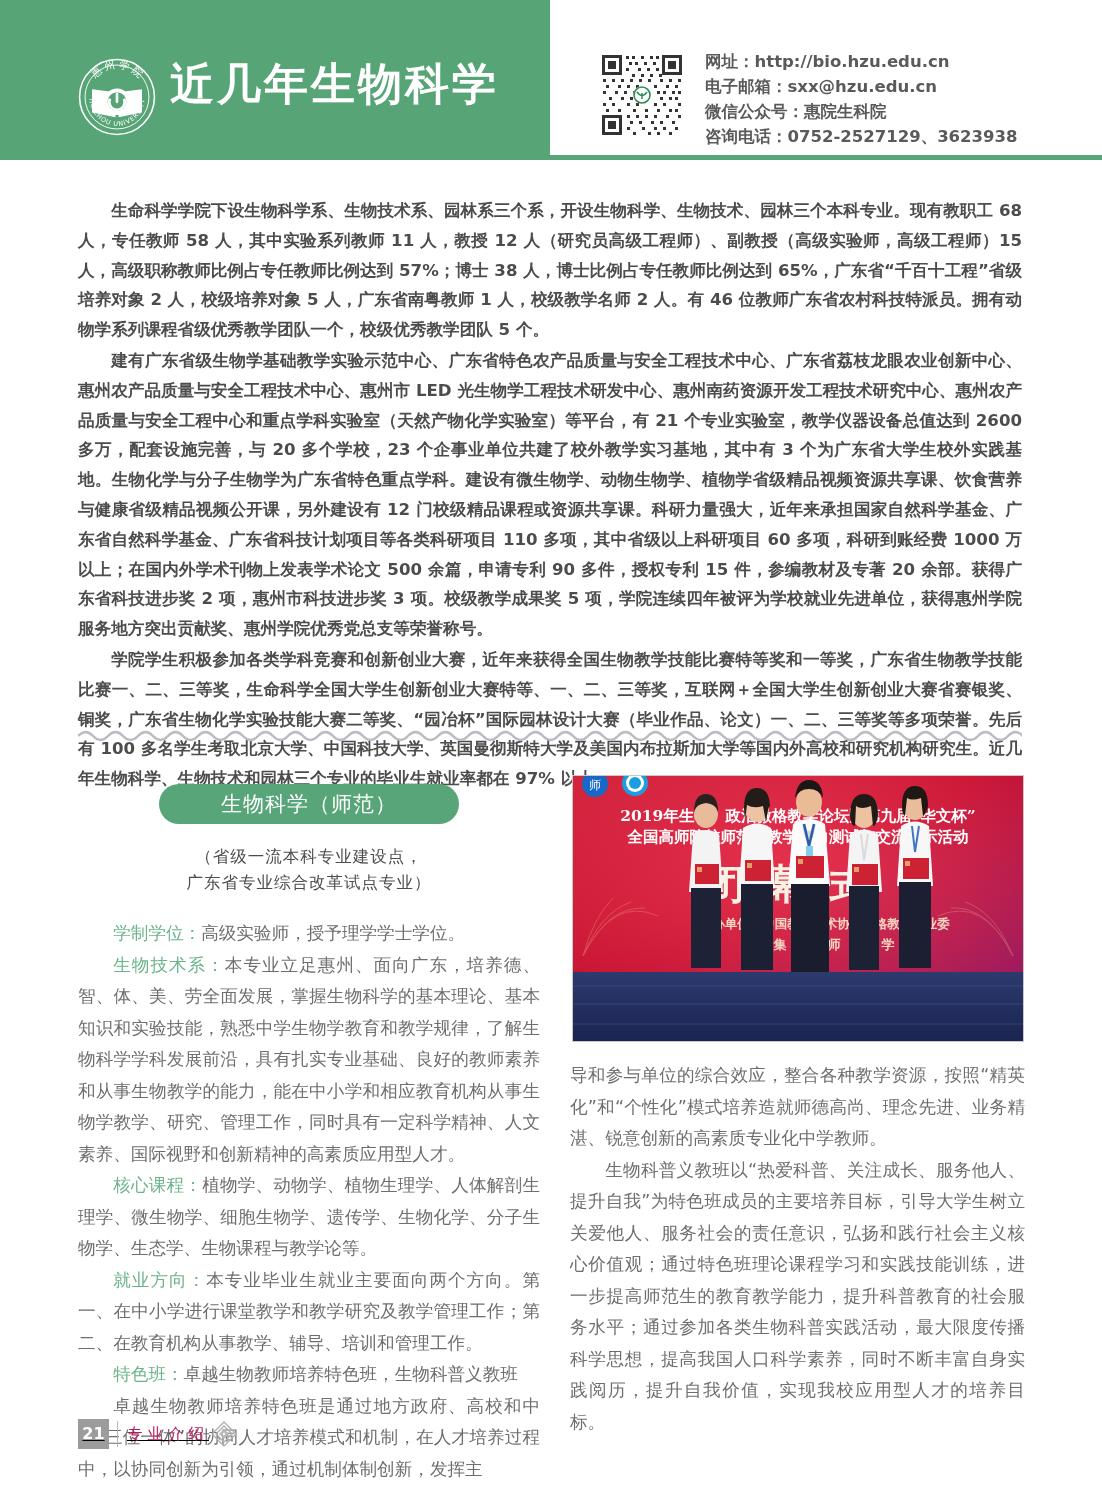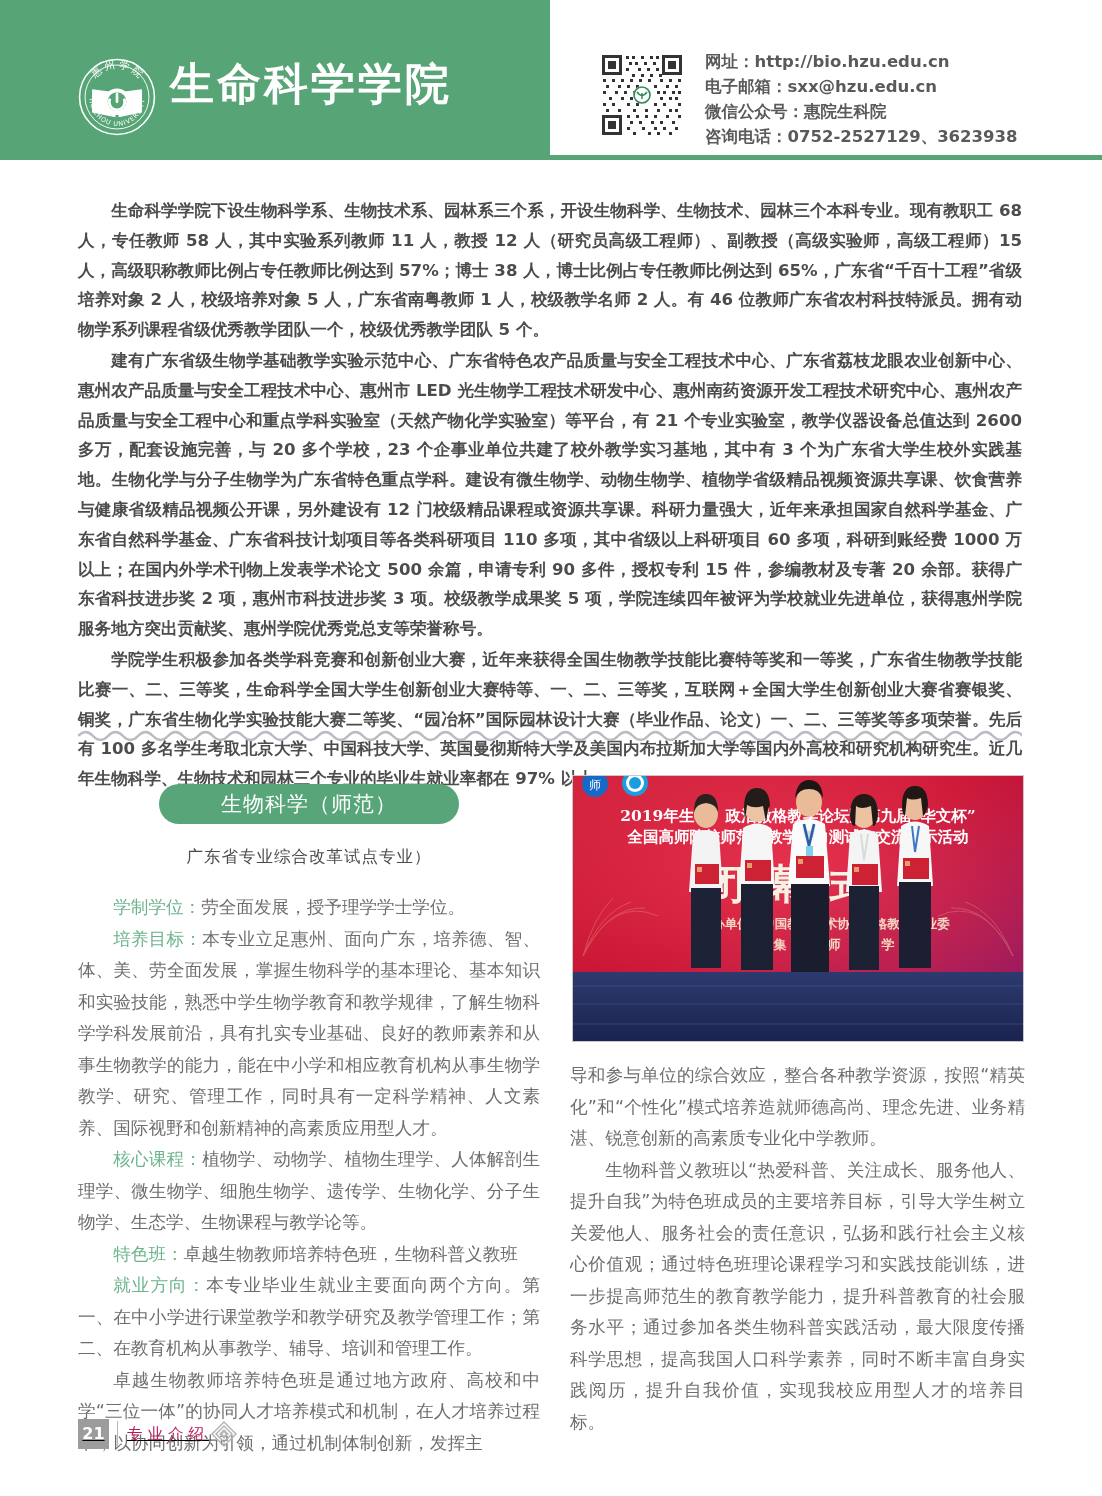--- a/index.html
+++ b/index.html
@@ -228,21 +228,21 @@
       </defs>
       <text font-size="13" fill="#ffffff" font-family="DejaVu Sans, sans-serif">
         <textPath href="#arcTop" startOffset="50%" text-anchor="middle">惠 州 学 院</textPath>
       </text>
       <text font-size="8.2" fill="#ffffff" letter-spacing="1.1" font-family="DejaVu Sans, sans-serif">
         <textPath href="#arcBot" startOffset="50%" text-anchor="middle">HUIZHOU UNIVERSITY</textPath>
       </text>
     </svg>
   </div>
 
-  <div class="college-title">生命科学学院</div>
+  <div class="college-title">近几年生物科学</div>
 
   <div class="qr-wrap">
     <svg width="84" height="84" viewBox="0 0 84 84">
       <rect width="84" height="84" fill="#ffffff"></rect>
       <g fill="#333333">
 
         <rect x="2" y="2" width="20" height="20"></rect>
           <rect x="5" y="5" width="14" height="14" fill="#fff"></rect>
           <rect x="8" y="8" width="8" height="8"></rect>
         <rect x="62" y="2" width="20" height="20"></rect>
@@ -357,38 +357,39 @@
 <div class="wave-divider">
   <svg width="944" height="16" viewBox="0 0 944 16" preserveAspectRatio="none">
     <path d="M0,8 Q7.5,0 15,8 T30,8 T45,8 T60,8 T75,8 T90,8 T105,8 T120,8 T135,8 T150,8 T165,8 T180,8 T195,8 T210,8 T225,8 T240,8 T255,8 T270,8 T285,8 T300,8 T315,8 T330,8 T345,8 T360,8 T375,8 T390,8 T405,8 T420,8 T435,8 T450,8 T465,8 T480,8 T495,8 T510,8 T525,8 T540,8 T555,8 T570,8 T585,8 T600,8 T615,8 T630,8 T645,8 T660,8 T675,8 T690,8 T705,8 T720,8 T735,8 T750,8 T765,8 T780,8 T795,8 T810,8 T825,8 T840,8 T855,8 T870,8 T885,8 T900,8 T915,8 T930,8 T945,8" fill="none" stroke="#b9bcc4" stroke-width="2.4"></path>
   </svg>
 </div>
 
 <div class="left-col">
   <div class="pill-badge">生物科学（师范）</div>
 
   <div class="sub-note">
+    <div>（省级一流本科专业建设点，</div>
     <div>广东省专业综合改革试点专业）</div>
   </div>
 
   <div class="field-block">
     <p>
-      <span class="field-label">学制学位：</span><span>劳全面发展，授予理学学士学位。</span>
+      <span class="field-label">学制学位：</span><span>高级实验师，授予理学学士学位。</span>
     </p>
     <p>
-      <span class="field-label">培养目标：</span><span>本专业立足惠州、面向广东，培养德、智、体、美、劳全面发展，掌握生物科学的基本理论、基本知识和实验技能，熟悉中学生物学教育和教学规律，了解生物科学学科发展前沿，具有扎实专业基础、良好的教师素养和从事生物教学的能力，能在中小学和相应教育机构从事生物学教学、研究、管理工作，同时具有一定科学精神、人文素养、国际视野和创新精神的高素质应用型人才。</span>
+      <span class="field-label">生物技术系：</span><span>本专业立足惠州、面向广东，培养德、智、体、美、劳全面发展，掌握生物科学的基本理论、基本知识和实验技能，熟悉中学生物学教育和教学规律，了解生物科学学科发展前沿，具有扎实专业基础、良好的教师素养和从事生物教学的能力，能在中小学和相应教育机构从事生物学教学、研究、管理工作，同时具有一定科学精神、人文素养、国际视野和创新精神的高素质应用型人才。</span>
     </p>
     <p>
       <span class="field-label">核心课程：</span><span>植物学、动物学、植物生理学、人体解剖生理学、微生物学、细胞生物学、遗传学、生物化学、分子生物学、生态学、生物课程与教学论等。</span>
     </p>
     <p>
-      <span class="field-label">特色班：</span><span>卓越生物教师培养特色班，生物科普义教班</span>
+      <span class="field-label">就业方向：</span><span>本专业毕业生就业主要面向两个方向。第一、在中小学进行课堂教学和教学研究及教学管理工作；第二、在教育机构从事教学、辅导、培训和管理工作。</span>
     </p>
     <p>
-      <span class="field-label">就业方向：</span><span>本专业毕业生就业主要面向两个方向。第一、在中小学进行课堂教学和教学研究及教学管理工作；第二、在教育机构从事教学、辅导、培训和管理工作。</span>
+      <span class="field-label">特色班：</span><span>卓越生物教师培养特色班，生物科普义教班</span>
     </p>
     <p>卓越生物教师培养特色班是通过地方政府、高校和中学“三位一体”的协同人才培养模式和机制，在人才培养过程中，以协同创新为引领，通过机制体制创新，发挥主</p>
   </div>
 </div>
 
 <div class="photo">
   <svg width="450" height="265" viewBox="0 0 450 265">
     <defs>
       <linearGradient id="bg" x1="0" y1="0" x2="1" y2="1">
         <stop offset="0%" stop-color="#d0203a"></stop>

